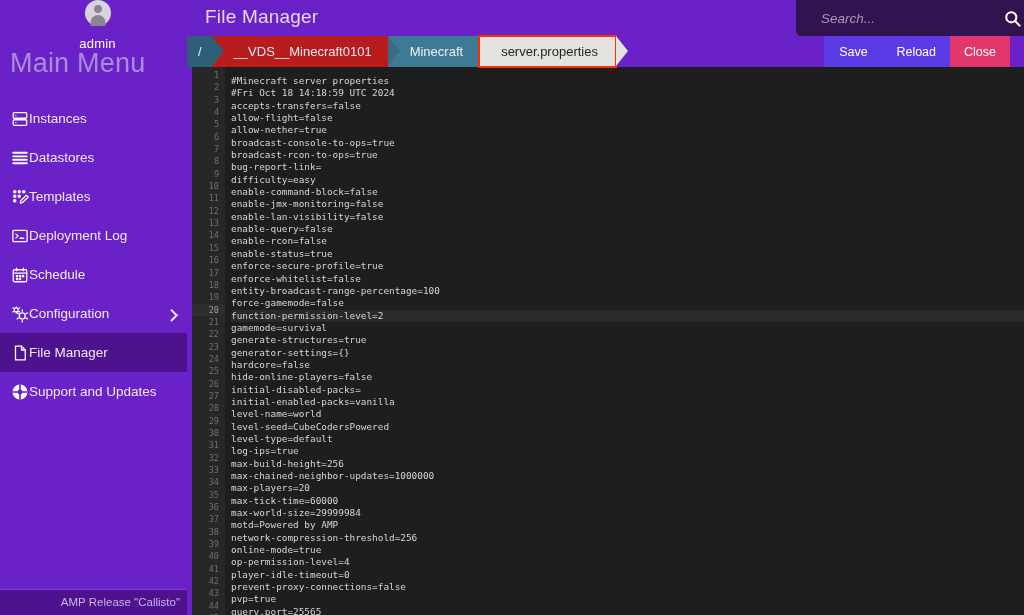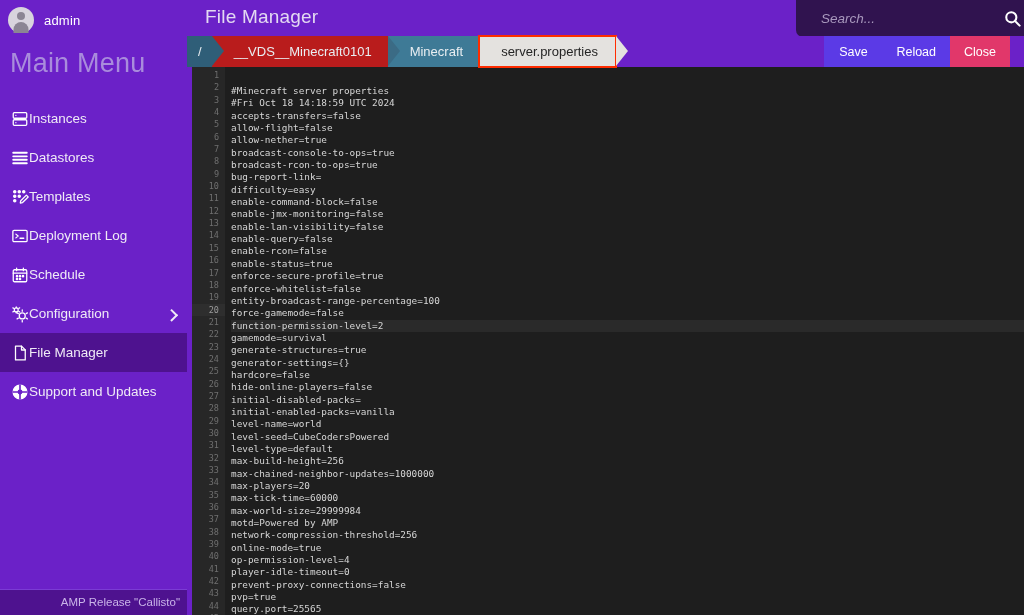--- a/index.html
+++ b/index.html
@@ -13,21 +13,21 @@
 
   
   #sidebar {
     position: absolute; left: 0; top: 0;
     width: 187px; height: 615px;
     background: #6b21c8;
     overflow: hidden;
   }
   #user-row {
     height: 40px; display: flex; align-items: center;
-    padding-left: 8px; gap: 10px;
+    padding-left: 8px; gap: 10px; flex-direction: column;
   }
   #avatar {
     width: 26px; height: 26px; border-radius: 50%;
     background: #d8d4dd; position: relative; flex: none;
   }
   #avatar::before {
     content: ""; position: absolute; left: 50%; top: 5px;
     transform: translateX(-50%);
     width: 8px; height: 8px; border-radius: 50%; background: #8b8593;
   }
@@ -178,21 +178,21 @@
     padding-top: 2px;
     margin-left: 5px;
   }
   .ln {
     height: 12.35px; line-height: 12.35px;
     text-align: right; padding-right: 6px;
     color: #6f6f6f; font-size: 8.5px;
     font-family: "DejaVu Sans Mono", monospace;
   }
   #code {
-    flex: 1; padding-top: 18px; padding-left: 6px;
+    flex: 1; padding-top: 8px; padding-left: 6px;
     overflow: hidden;
   }
   .cl {
     height: 12.35px; line-height: 12.35px;
     color: #d6d6d6; font-size: 9.4px;
     font-family: "DejaVu Sans Mono", monospace;
     white-space: pre;
   }
   .cl.active { background: #2a2a2a; }
   .ln.active { color: #9a9a9a; background: #2e2e2e; }
@@ -424,20 +424,21 @@
         <div class="cl">gamemode=survival</div>
         <div class="cl">generate-structures=true</div>
         <div class="cl">generator-settings={}</div>
         <div class="cl">hardcore=false</div>
         <div class="cl">hide-online-players=false</div>
         <div class="cl">initial-disabled-packs=</div>
         <div class="cl">initial-enabled-packs=vanilla</div>
         <div class="cl">level-name=world</div>
         <div class="cl">level-seed=CubeCodersPowered</div>
         <div class="cl">level-type=default</div>
+        <div class="cl">log-ips=true</div>
         <div class="cl">max-build-height=256</div>
         <div class="cl">max-chained-neighbor-updates=1000000</div>
         <div class="cl">max-players=20</div>
         <div class="cl">max-tick-time=60000</div>
         <div class="cl">max-world-size=29999984</div>
         <div class="cl">motd=Powered by AMP</div>
         <div class="cl">network-compression-threshold=256</div>
         <div class="cl">online-mode=true</div>
         <div class="cl">op-permission-level=4</div>
         <div class="cl">player-idle-timeout=0</div>

